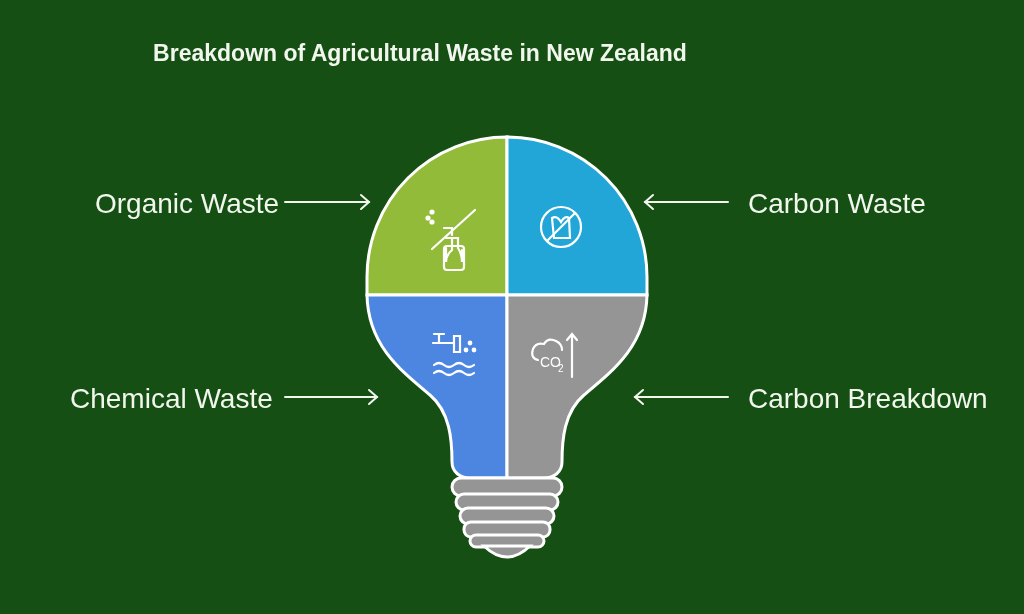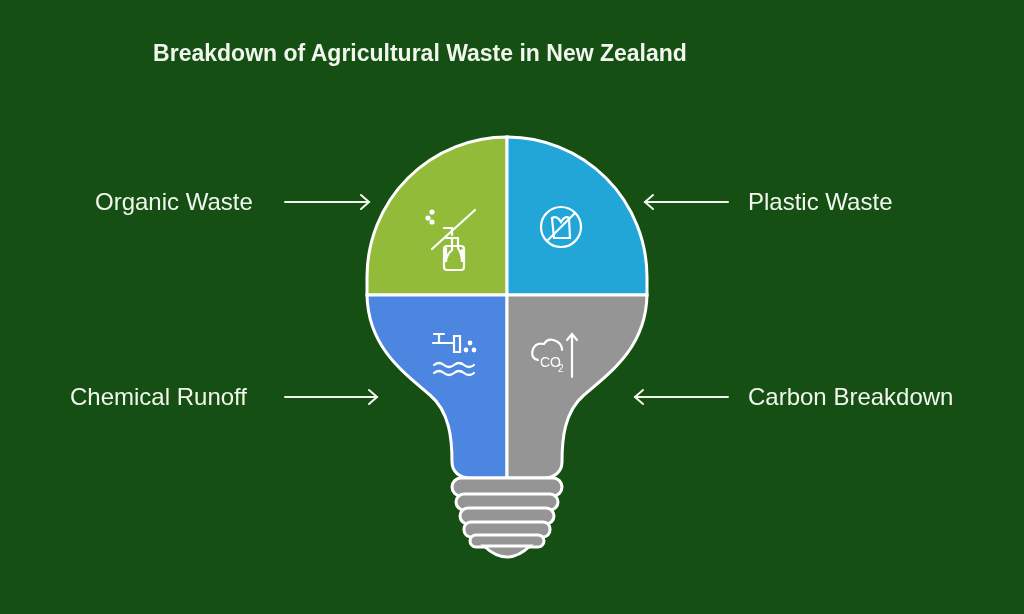--- a/index.html
+++ b/index.html
@@ -1,18 +1,18 @@
 <!DOCTYPE html>
 <html><head>
 <meta charset="utf-8">
 <style>
   html, body { margin:0; padding:0; }
   body { width:1024px; height:614px; background:#154f14; overflow:hidden; position:relative; font-family:"Liberation Sans", sans-serif; }
   .title { position:absolute; left:0; top:40px; width:840px; text-align:center; color:#f2f7ee; font-weight:bold; font-size:23px; }
-  .label { position:absolute; color:#f2f7ee; font-size:24px; }
+  .label { position:absolute; color:#f2f7ee; font-size:28px; }
   svg.main { position:absolute; left:0; top:0; }
 </style>
 </head>
 <body>
 
 <div class="title">Breakdown of Agricultural Waste in New Zealand</div>
 
 <svg class="main" width="1024" height="614" viewBox="0 0 1024 614">
 
   <path d="M507,137 A140,140 0 0 0 367,277 L367,295 L507,295 Z" fill="#93bb3a" stroke="#fff" stroke-width="3"></path>
@@ -73,15 +73,15 @@
         <path d="M369,390 L377,397 L369,404"></path>
       </g>
     <g>
         <line x1="635" y1="397" x2="728" y2="397"></line>
         <path d="M643,390 L635,397 L643,404"></path>
       </g>
   </g>
 </svg>
 
 <div class="label" style="left:95px; top:188px;">Organic Waste</div>
-<div class="label" style="left:748px; top:188px;">Plastic Waste</div>
-<div class="label" style="left:70px; top:383px;">Chemical Runoff</div>
+<div class="label" style="left:748px; top:188px;">Carbon Waste</div>
+<div class="label" style="left:70px; top:383px;">Chemical Waste</div>
 <div class="label" style="left:748px; top:383px;">Carbon Breakdown</div>
 
 </body></html>

